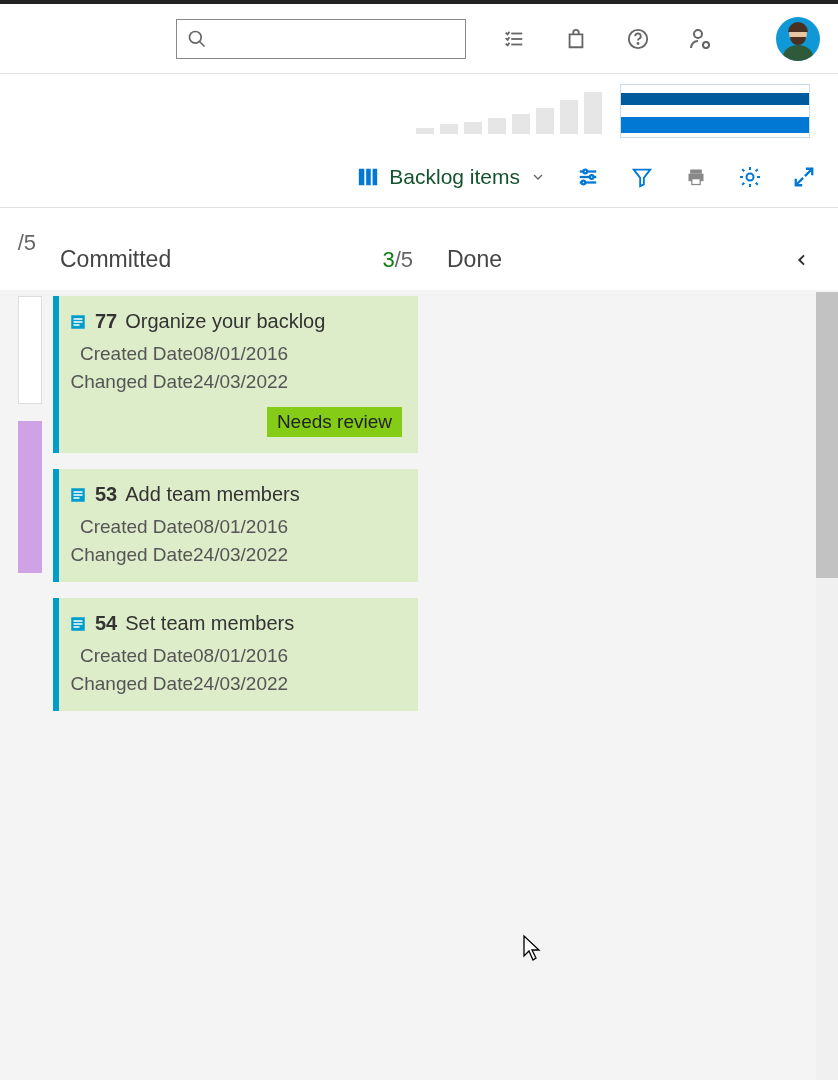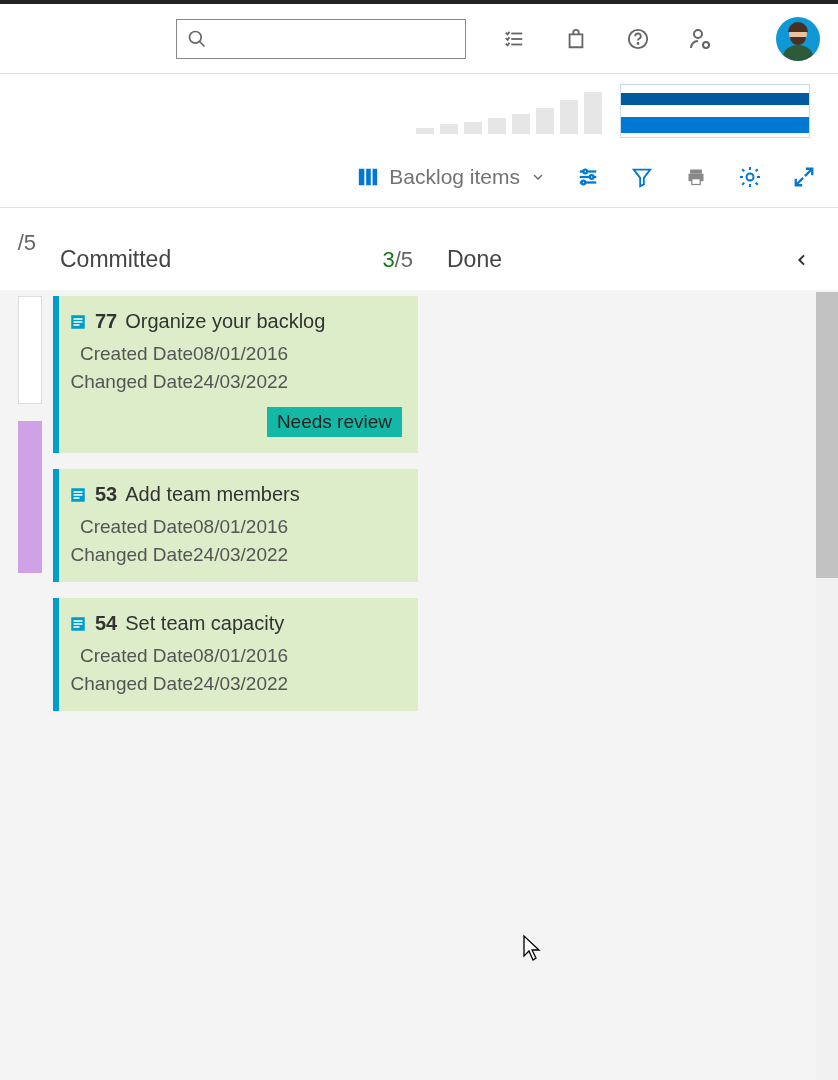--- a/index.html
+++ b/index.html
@@ -27,21 +27,21 @@
   .chartrow { height: 72px; position: relative; padding-right: 28px; text-align: right; }
   .minibars { display: inline-flex; align-items: flex-end; gap: 6px; height: 50px; margin-right: 14px; margin-top: 10px; }
   .minibars span { width: 18px; background: #e6e6e6; display: inline-block; }
   .minichart { display: inline-block; width: 190px; height: 54px; border: 1px solid #c8dceb; background: linear-gradient(#fff, #fff); position: relative; vertical-align: bottom; margin-top: 8px; }
   .minichart::before { content: ""; position: absolute; left: 0; right: 0; top: 8px; height: 12px; background: #005a9e; }
   .minichart::after { content: ""; position: absolute; left: 0; right: 0; bottom: 4px; height: 16px; background: #0078d4; }
   .minichart .dash { position: absolute; left: 0; right: 0; top: 29px; border-top: 2px dashed #fff; }
 
   
   .toolbar { height: 62px; display: flex; align-items: center; justify-content: flex-end; padding: 0 22px; gap: 30px; border-bottom: 1px solid #e0e0e0; }
-  .toolbar .view { display: flex; align-items: center; gap: 10px; color: #737373; font-size: 21px; cursor: pointer; }
+  .toolbar .view { display: flex; align-items: center; gap: 10px; color: #14532d; font-size: 21px; cursor: pointer; }
   .tool-icon { color: #0078d4; width: 24px; height: 24px; display: flex; align-items: center; justify-content: center; cursor: pointer; }
   .tool-icon.gray { color: #888; }
 
   
   .colheaders { height: 60px; display: flex; align-items: center; padding-top: 10px; }
   .colheaders .phantom { width: 42px; text-align: right; font-size: 22px; color: #666; padding-right: 6px; }
   .colheaders .col { display: flex; align-items: center; padding-left: 18px; font-size: 23px; color: #444; margin-top: 33px; }
   .colheaders .committed { width: 387px; justify-content: space-between; padding-right: 16px; }
   .colheaders .done { flex: 1; justify-content: space-between; padding-right: 28px; }
   .count { font-size: 22px; }
@@ -56,21 +56,21 @@
   .board .column { background: #f4f4f4; padding: 6px 11px; display: flex; flex-direction: column; gap: 16px; text-align: right; }
   .column.committed { width: 387px; border-right: 0; }
   .column.done { flex: 1; position: relative; }
 
   .card { background: #ddecc9; border-left: 6px solid #009ccc; padding: 14px 16px 16px 10px; cursor: pointer; }
   .card .titleline { display: flex; align-items: center; gap: 8px; font-size: 20px; margin-bottom: 10px; }
   .card .titleline .wicon { color: #009ccc; flex-shrink: 0; }
   .card .titleline .id { font-weight: 700; color: #333; }
   .card .meta { display: flex; font-size: 19px; color: #555; margin-top: 6px; }
   .card .meta .lbl { width: 124px; }
-  .tag { display: inline-block; background: #14b8a6; color: #222; font-size: 19px; padding: 4px 10px; margin-top: 14px; }
+  .tag { display: inline-block; background: #84cc16; color: #222; font-size: 19px; padding: 4px 10px; margin-top: 14px; }
 
   
   .scrollbar { position: absolute; right: 0; top: 292px; width: 22px; height: 286px; background: #c2c2c2; border-radius: 0; }
   .scrolltrack { position: absolute; right: 0; top: 292px; bottom: 0; width: 22px; background: #f0f0f0; }
 
   
   .cursor { position: absolute; left: 522px; top: 934px; pointer-events: none; }
 
   svg { display: block; }
 </style>
@@ -274,21 +274,21 @@
       <div class="titleline">
         <span class="wicon">
           <svg width="18" height="18" viewBox="0 0 24 24" fill="#009ccc">
               <rect x="3" y="3" width="18" height="18"></rect>
               <rect x="6" y="7" width="12" height="2" fill="#fff"></rect>
               <rect x="6" y="11" width="12" height="2" fill="#fff"></rect>
               <rect x="6" y="15" width="8" height="2" fill="#fff"></rect>
             </svg>
         </span>
         <span class="id">54</span>
-        <span>Set team capacity</span>
+        <span>Set team members</span>
       </div>
       <div class="meta">
           <span class="lbl">Created Date</span>
           <span>08/01/2016</span>
         </div>
       <div class="meta">
           <span class="lbl">Changed Date</span>
           <span>24/03/2022</span>
         </div>
     </div>

